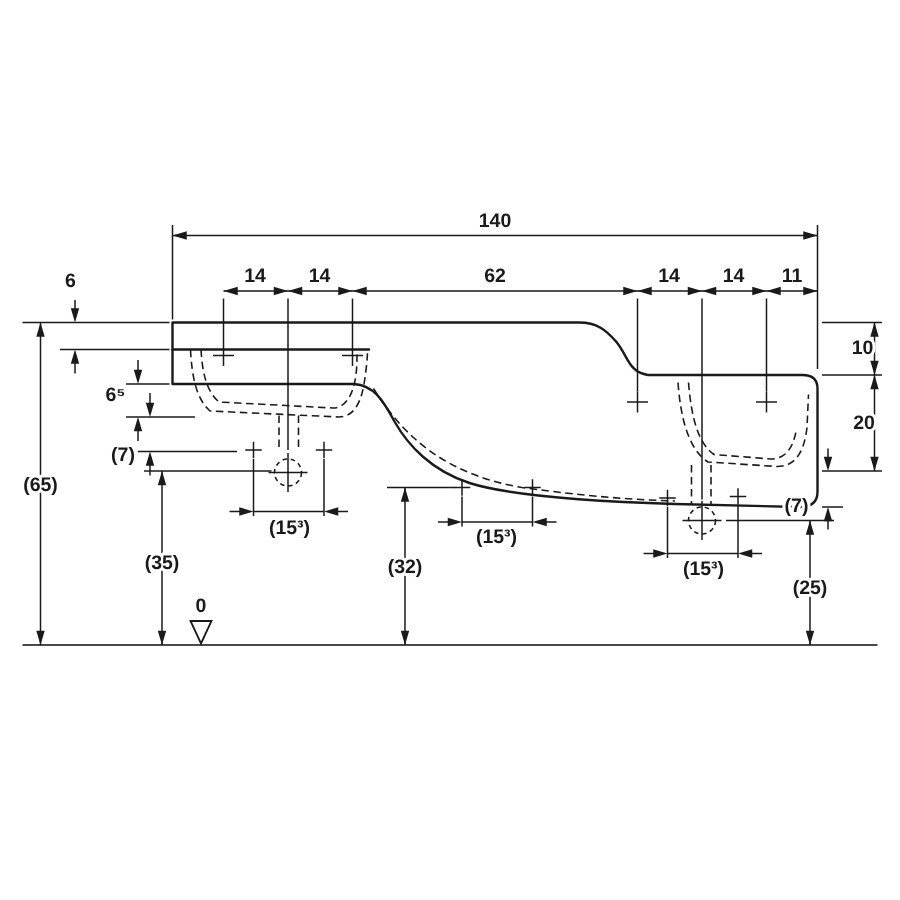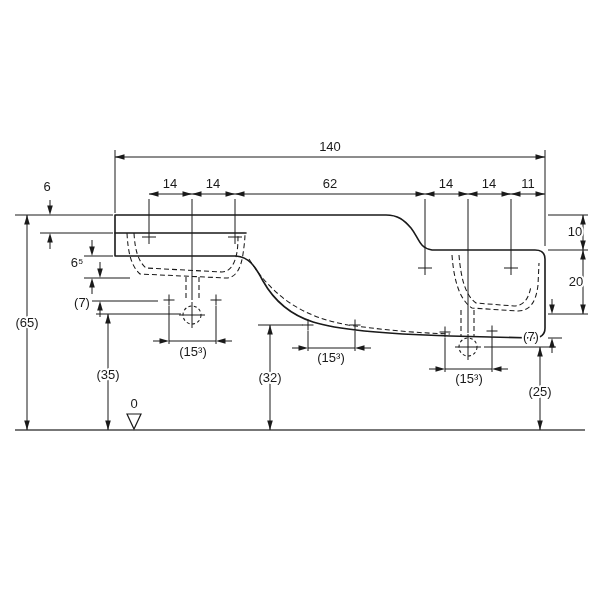--- a/index.html
+++ b/index.html
@@ -1,17 +1,17 @@
 <!DOCTYPE html>
 <html><head>
 <meta charset="utf-8">
 <style>
   html,body{margin:0;padding:0;background:#fff;}
   .canvas{position:relative;width:600px;height:600px;background:#ffffff;overflow:hidden;
-          font-family:"Liberation Sans", sans-serif;}
+          font-family:"Liberation Sans", sans-serif;font-weight:bold;}
   svg{position:absolute;left:0;top:0;}
   .obj{stroke:#1a1a1a;stroke-width:1.6;fill:none;stroke-linejoin:round;stroke-linecap:round;}
   .hid{stroke:#1a1a1a;stroke-width:1.05;fill:none;stroke-dasharray:5 3;stroke-linecap:butt;}
   .ln{stroke:#1a1a1a;stroke-width:1;fill:none;stroke-linecap:butt;}
   .gnd{stroke:#4a4a4a;stroke-width:1.3;fill:none;}
   .arw{fill:#1a1a1a;stroke:none;}
   .dim{font-family:"Liberation Sans", sans-serif;font-size:13px;fill:#1a1a1a;
        text-anchor:middle;paint-order:stroke;stroke:#ffffff;stroke-width:4px;stroke-linejoin:round;}
   .datum{fill:#ffffff;stroke:#1a1a1a;stroke-width:1.2;}
 </style>

